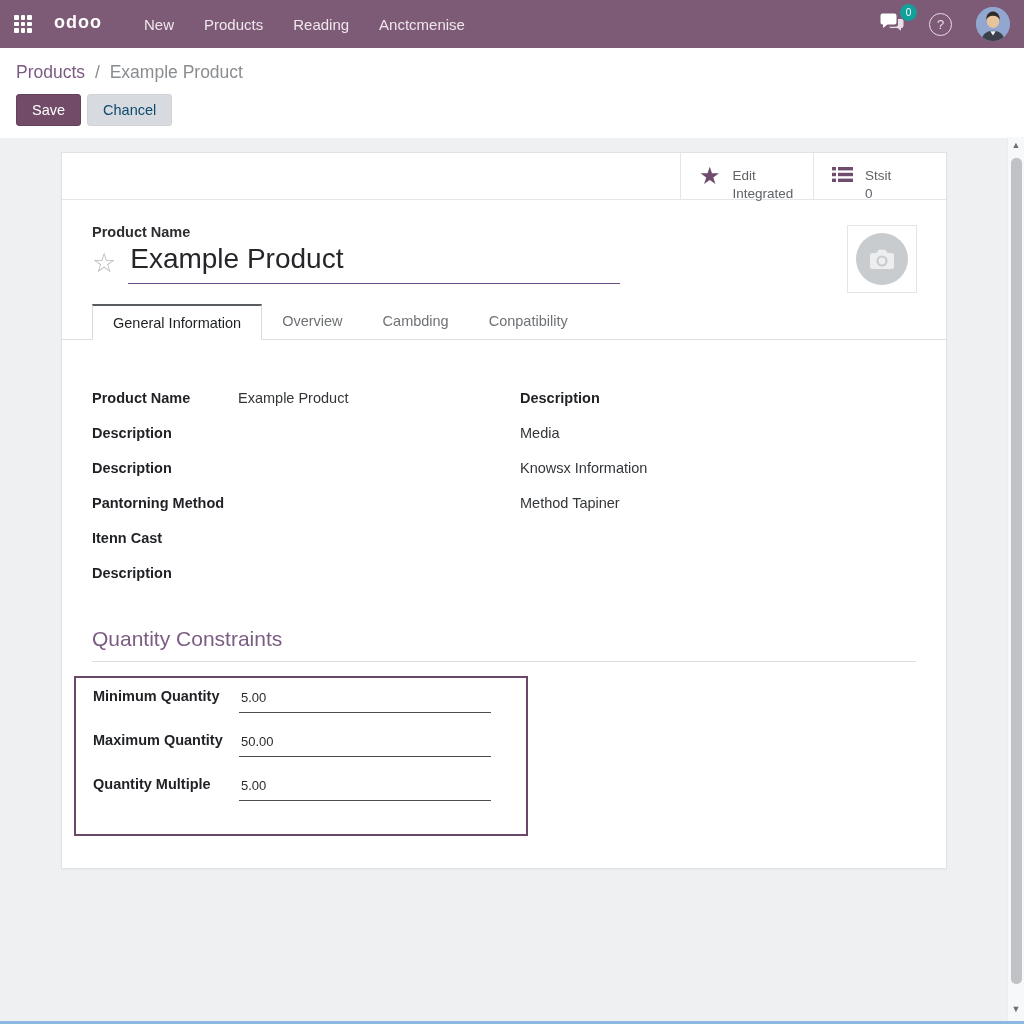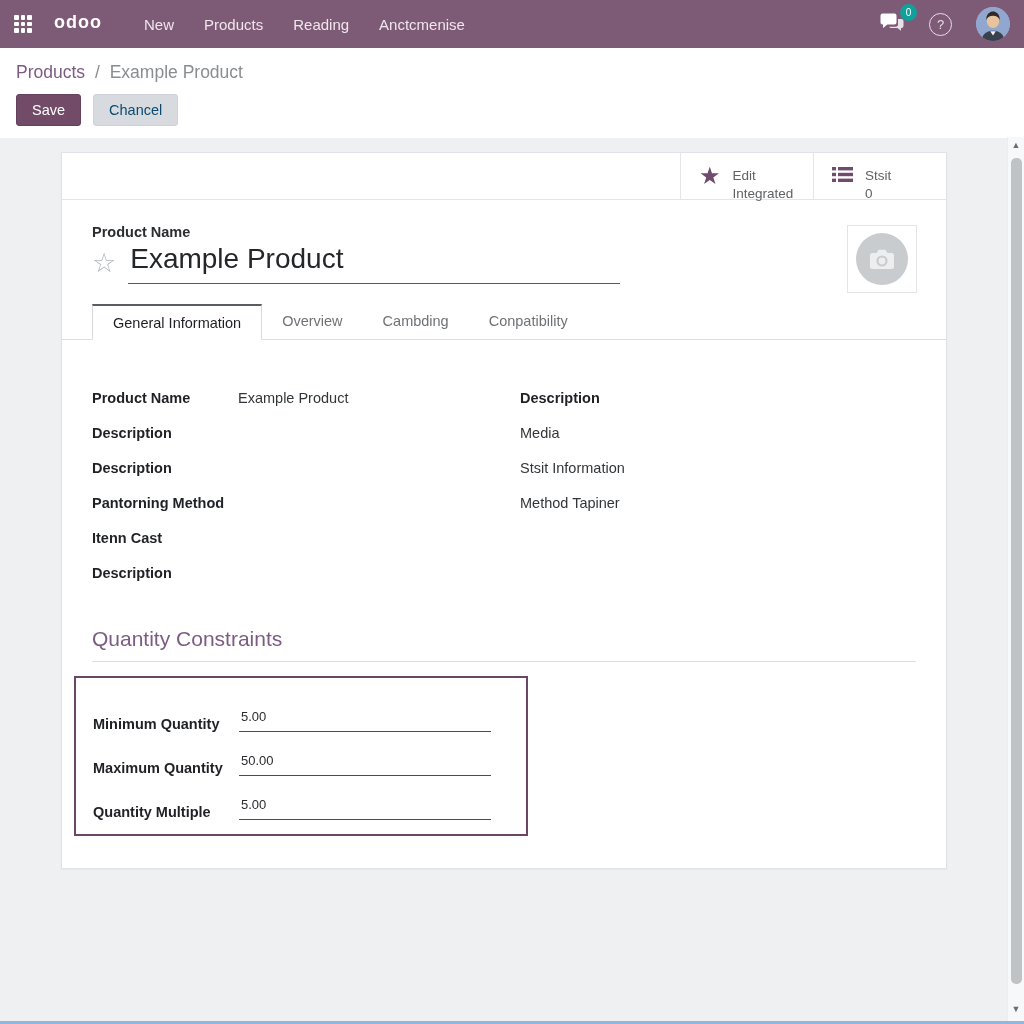--- a/index.html
+++ b/index.html
@@ -19,21 +19,21 @@
   .badge { position:absolute; top:-8px; right:-12px; min-width:17px; height:17px; border-radius:50%; background:#12a09b; color:#fff; font-size:10px; display:flex; align-items:center; justify-content:center; }
   .help-circle { width:23px; height:23px; border:1.5px solid #e9dfe7; border-radius:50%; color:#e9dfe7; font-size:13px; display:flex; align-items:center; justify-content:center; cursor:pointer; }
   .avatar { width:34px; height:34px; border-radius:50%; overflow:hidden; background:#92a7cf; cursor:pointer; flex:none; }
 
   
   .page-header { background:#ffffff; padding:14px 16px 12px; }
   .breadcrumb { font-size:17.5px; }
   .bc-root { color:#7c5b83; cursor:pointer; }
   .bc-sep { color:#8a8d90; margin:0 5px; }
   .bc-current { color:#8a8d90; }
-  .action-buttons { margin-top:11px; display:flex; gap:12px; }
+  .action-buttons { margin-top:11px; display:flex; gap:6px; }
   .btn { font-family:"Liberation Sans", sans-serif; font-size:14.5px; padding:7px 15px; border-radius:3px; border:1px solid transparent; cursor:pointer; }
   .btn-save { background:#714b67; color:#ffffff; border-color:#64425b; }
   .btn-cancel { background:#d7dade; color:#0c4a6e; border-color:#cfd2d6; }
 
   
   .content { padding:14px 77px 0 61px; }
   .card { position:relative; width:886px; background:#ffffff; border:1px solid #dfe2e6; box-shadow:0 1px 2px rgba(0,0,0,.04); padding-bottom:32px; }
   .card-header { display:flex; justify-content:flex-end; height:47px; border-bottom:1px solid #e3e5e8; }
   .smart-btn { display:flex; align-items:center; gap:12px; padding:0 18px; border-left:1px solid #e3e5e8; min-width:133px; cursor:pointer; }
   .sb-star { color:#6f4c6d; font-size:24px; line-height:1; }
@@ -55,21 +55,21 @@
   .col-right { flex:1; }
   .form-row { display:flex; align-items:center; height:35px; }
   .form-label { width:146px; flex:none; font-size:14.5px; font-weight:bold; color:#1f2125; }
   .form-label.plain { font-weight:normal; color:#333639; }
   .form-value { font-size:14.5px; color:#333639; cursor:text; }
 
   .section-title { margin:37px 30px 0; font-size:21px; color:#7b5c82; font-weight:normal; }
   .section-rule { border:none; border-top:1px solid #dbdde0; margin:10px 30px 0; }
 
   .qty-box { margin:14px 0 0 12px; width:454px; border:2px solid #6a4769; padding:10px 0 14px; }
-  .qty-row { display:flex; align-items:flex-end; height:44px; padding-left:17px; }
+  .qty-row { display:flex; align-items:flex-start; height:44px; padding-left:17px; }
   .qty-label { width:146px; flex:none; font-size:14.5px; font-weight:bold; color:#1f2125; }
   .qty-value { width:252px; border-bottom:1px solid #4a4d50; font-size:13px; color:#2a2c2f; padding:2px 0 7px 2px; cursor:text; }
 
   
   .scrollbar { position:absolute; top:137px; right:0; bottom:0; width:17px; background:#f7f8f9; border-left:1px solid #ebedef; }
   .sb-arrow { position:absolute; left:0; right:0; text-align:center; font-size:9px; color:#6b6e70; cursor:pointer; }
   .sb-up { top:3px; }
   .sb-down { bottom:10px; }
   .sb-thumb { position:absolute; top:21px; bottom:40px; left:3px; width:11px; background:#c0c3c5; border-radius:5px; cursor:grab; }
   .bottom-line { position:absolute; left:0; right:0; bottom:0; height:3px; background:#8fb8e0; z-index:5; }
@@ -213,21 +213,21 @@
             </div>
         </div>
         <div class="col-right">
           <div class="form-row">
               <span class="form-label">Description</span>
             </div>
           <div class="form-row">
               <span class="form-label plain">Media</span>
             </div>
           <div class="form-row">
-              <span class="form-label plain">Stsit Information</span>
+              <span class="form-label plain">Knowsx Information</span>
             </div>
           <div class="form-row">
               <span class="form-label plain">Method Tapiner</span>
             </div>
         </div>
       </div>
 
       <h2 class="section-title">Quantity Constraints</h2>
       <hr class="section-rule">
 

